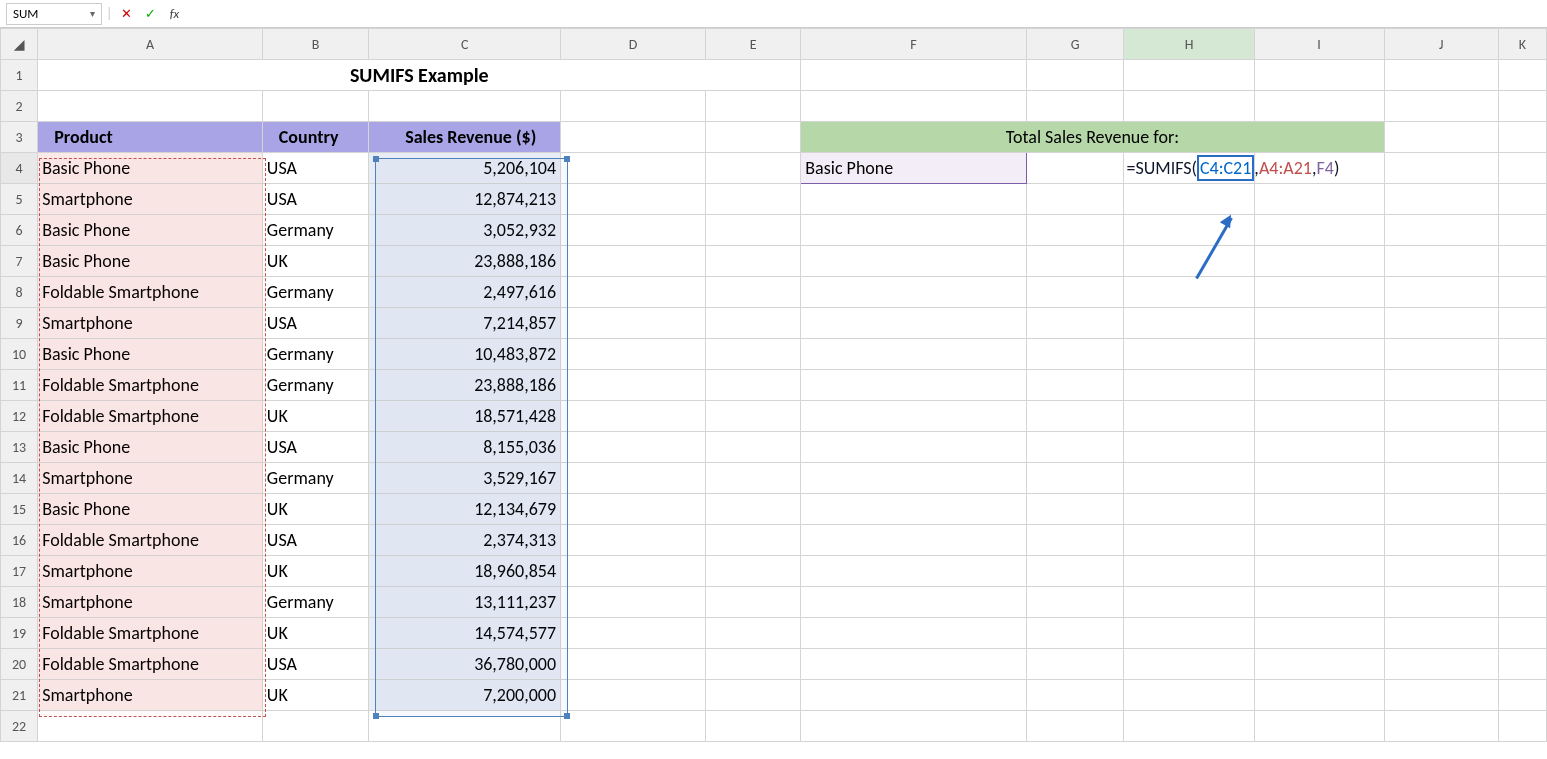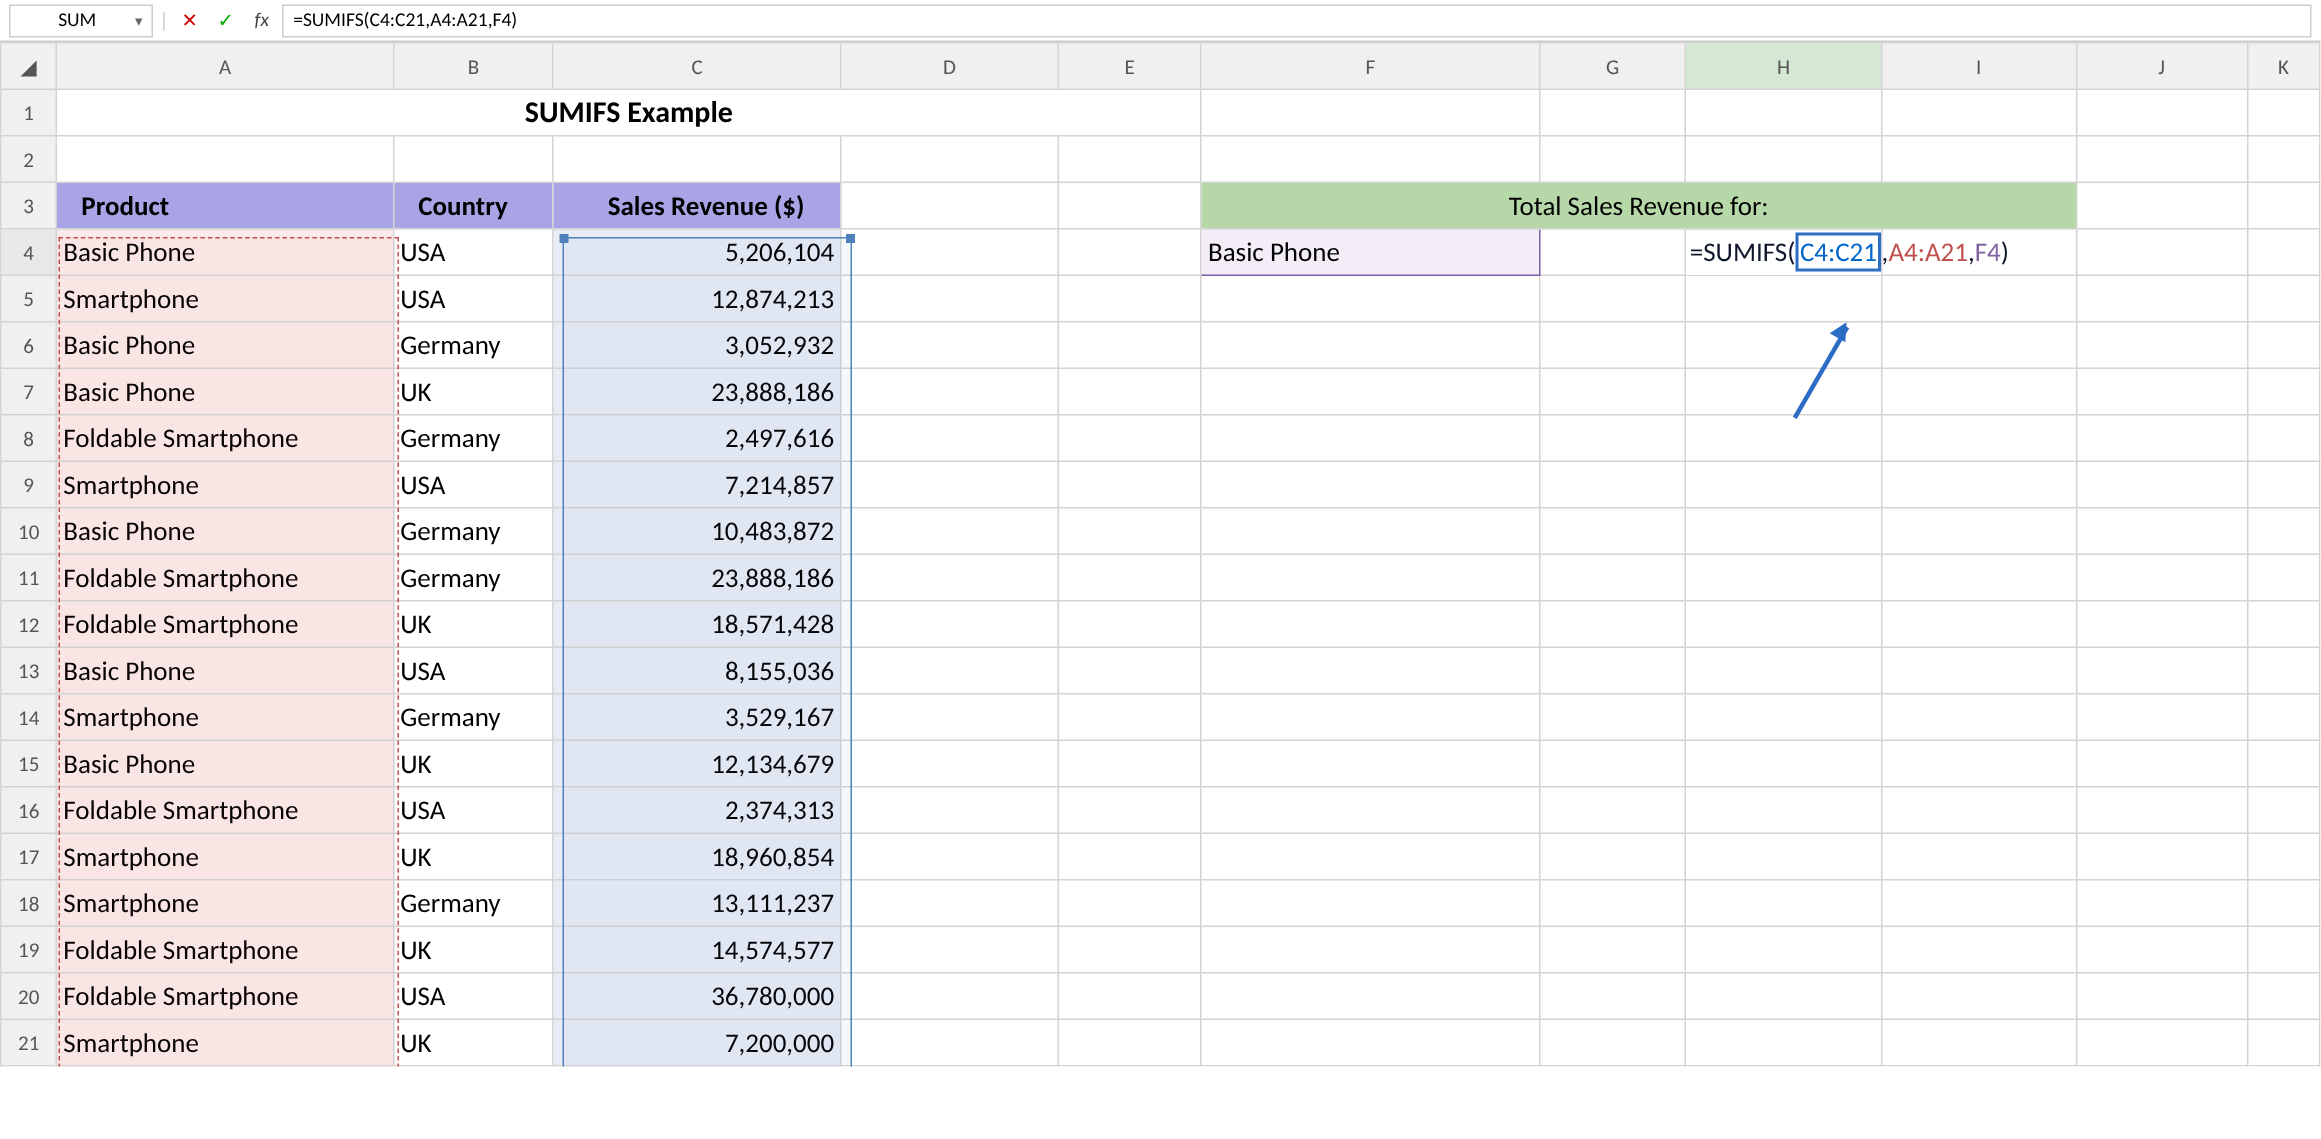--- a/index.html
+++ b/index.html
@@ -1,18 +1,18 @@
 <!DOCTYPE html>
 <html><head>
 <meta charset="utf-8">
 <style>
 * { margin: 0; padding: 0; box-sizing: border-box; }
 body { font-family: Calibri, Arial, sans-serif; font-size: 14px; background: #fff; overflow: hidden; }
 
-.formula-bar { display: flex; align-items: center; height: 28px; border-bottom: 1px solid #ccc; background: #fff; padding: 2px 6px; gap: 4px; text-align: center; }
+.formula-bar { display: flex; align-items: center; height: 28px; border-bottom: 1px solid #ccc; background: #fff; padding: 2px 6px; gap: 4px; }
 .name-box { width: 96px; height: 22px; border: 1px solid #ccc; padding: 0 6px; font-size: 13px; display: flex; align-items: center; justify-content: space-between; background: #fff; }
 .name-box-text { flex: 1; }
 .chevron { font-size: 10px; color: #666; }
 .fb-btn { width: 20px; height: 20px; display: flex; align-items: center; justify-content: center; cursor: pointer; color: #555; font-size: 13px; }
 .fb-btn.red { color: #c00; }
 .fb-btn.green { color: #0a0; }
 .fx { font-style: italic; font-size: 13px; color: #444; }
 .formula-input { flex: 1; height: 22px; border: 1px solid #ccc; padding: 0 6px; font-size: 13px; display: flex; align-items: center; background: #fff; }
 
 .grid-wrap { position: relative; }
@@ -74,21 +74,20 @@
 
 <div class="formula-bar">
   <div class="name-box">
     <span class="name-box-text">SUM</span>
     <span class="chevron">▾</span>
   </div>
   <span style="color:#ccc">|</span>
   <div class="fb-btn red">✕</div>
   <div class="fb-btn green">✓</div>
   <div class="fb-btn fx">fx</div>
-  <div class="formula-input">=SUMIFS(C4:C21,A4:A21,F4)</div>
 </div>
 
 <div class="grid-wrap">
 <table>
   <colgroup>
     <col style="width:38px">
         <col class="col-A">
         <col class="col-B">
         <col class="col-C">
         <col class="col-D">
@@ -399,20 +398,34 @@
           <td class="rev-cell">7,200,000</td>
           <td></td>
           <td></td>
           <td></td>
           <td></td>
           <td></td>
           <td></td>
           <td></td>
           <td></td>
         </tr>
+  <tr>
+          <th class="row-h">22</th>
+          <td></td>
+          <td></td>
+          <td></td>
+          <td></td>
+          <td></td>
+          <td></td>
+          <td></td>
+          <td></td>
+          <td></td>
+          <td></td>
+          <td></td>
+        </tr>
 </tbody>
     </table>
 
 <div class="hl-A"></div>
 <div class="hl-C">
       <span class="corner-tr"></span>
       <span class="corner-bl"></span>
     </div>
 
 

